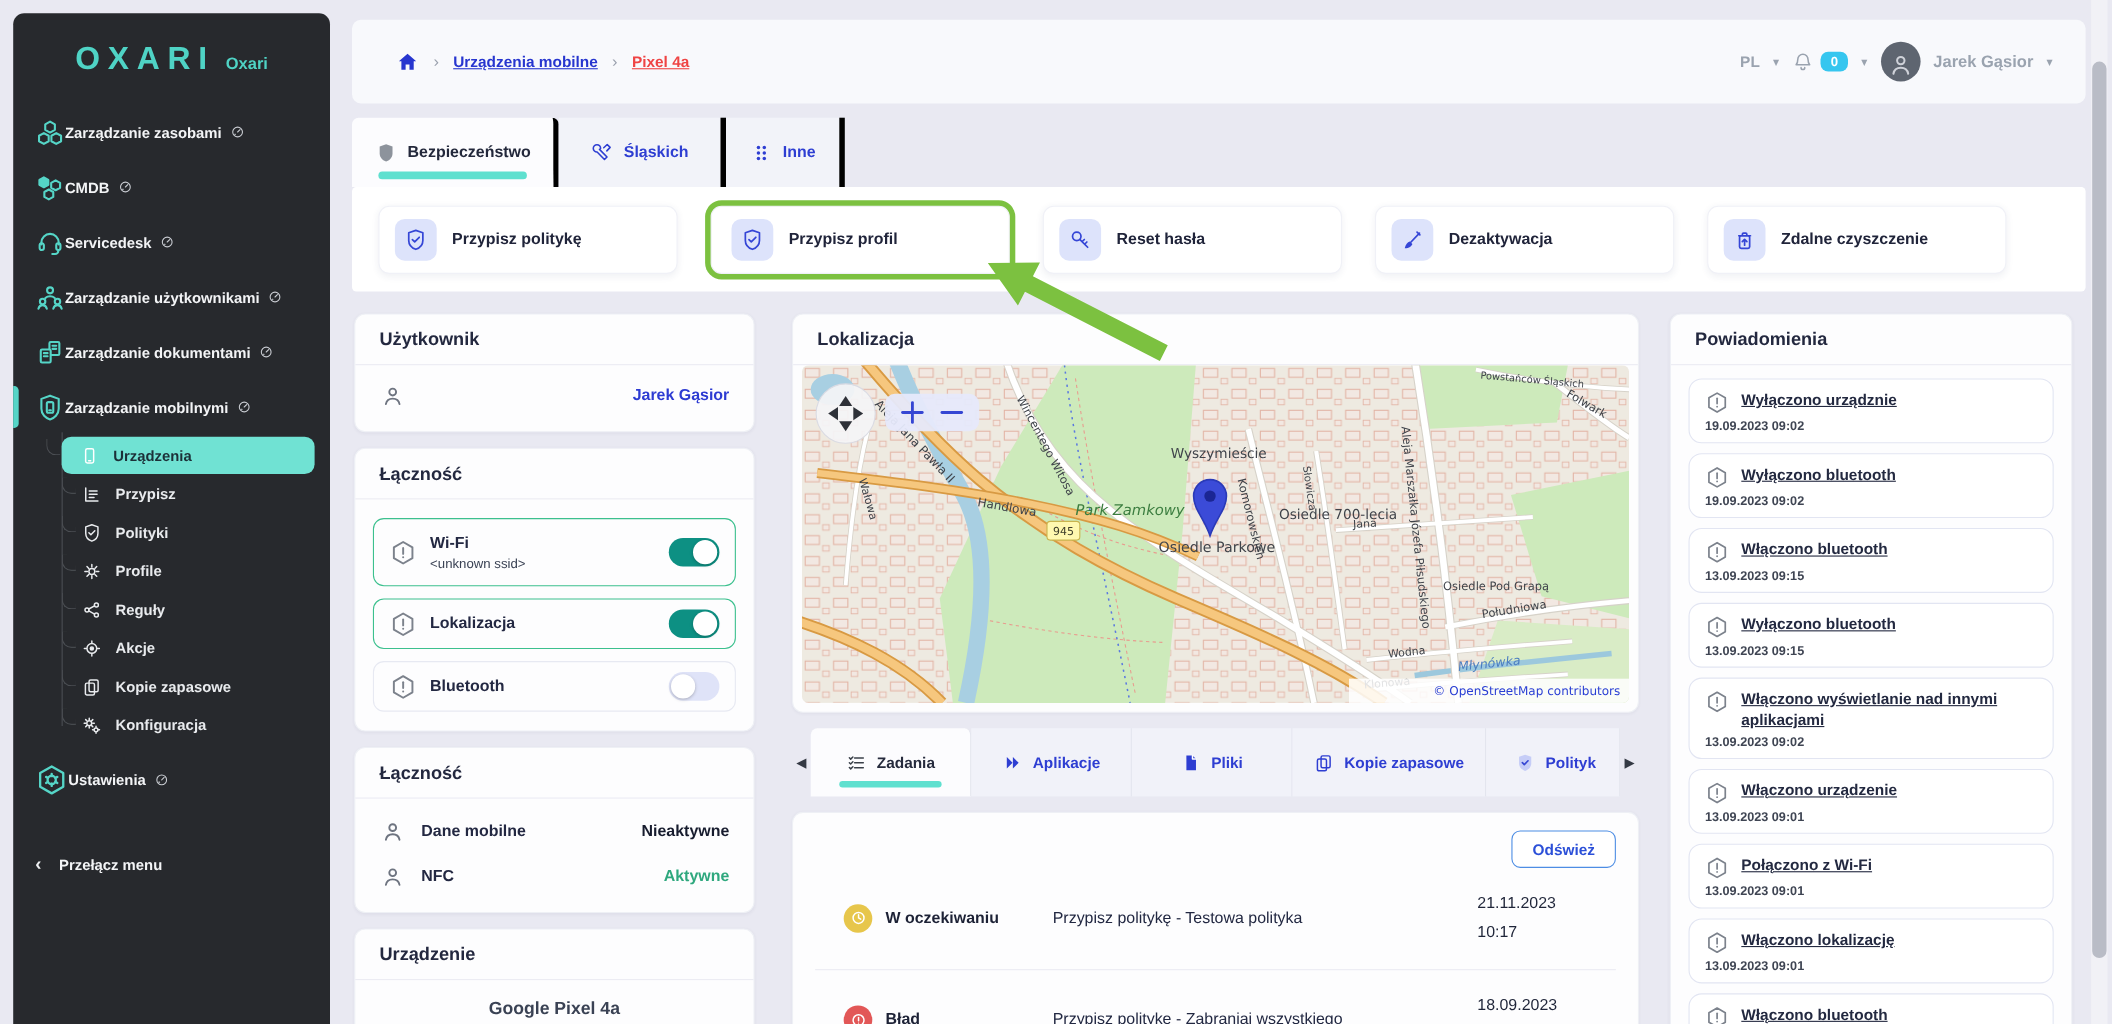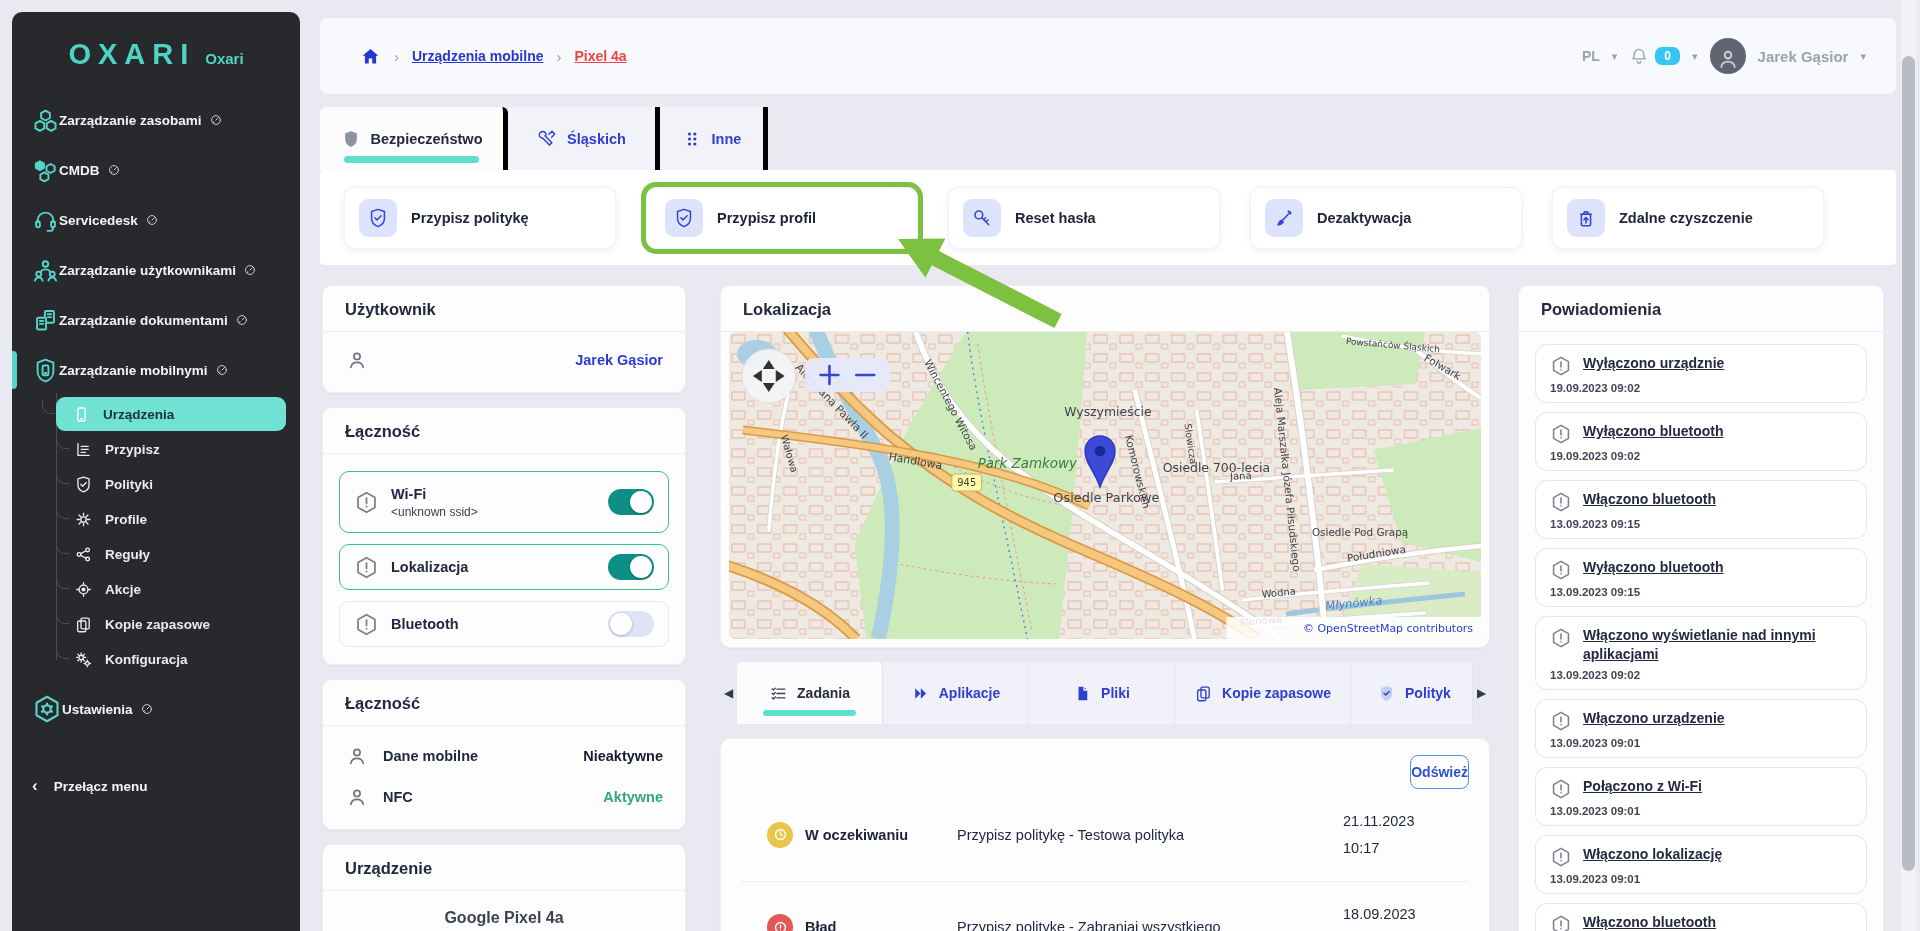--- a/index.html
+++ b/index.html
@@ -116,21 +116,21 @@
   .detail-tabs{display:flex;align-items:center;height:62px;}
   .dt-scroll{width:17px;text-align:center;color:#343944;font-size:12px;cursor:pointer;flex:none;}
   .dtab{height:62px;display:flex;align-items:center;justify-content:center;gap:9px;font-size:14px;font-weight:700;
         background:#f1f2f9;color:#2e3ed2;border-right:1px solid #e3e5ee;cursor:pointer;position:relative;flex:none;}
   .dtab .tic{width:19px;height:19px;}
   .dtab.active{background:#fcfcfe;color:#262b3d;border-radius:6px 6px 0 0;}
   .dtab.active::after{content:"";position:absolute;left:26px;right:26px;bottom:8px;height:6px;border-radius:4px;background:#5fe0cf;}
 
   .tasks-card{height:400px;padding:16px 20px 0;display:flex;flex-direction:column;}
   .refresh-btn{align-self:flex-end;border:1.5px solid #4d8de4;color:#2c50d8;background:#fff;border-radius:8px;
-               font-size:14px;font-weight:700;padding:8px 0;cursor:pointer;font-family:inherit;}
+               font-size:14px;font-weight:700;padding:8px 18px;cursor:pointer;font-family:inherit;}
   .task-row{display:grid;grid-template-columns:190px 1fr 120px;align-items:center;
             padding:19px 6px 19px 26px;border-bottom:1px solid #ececf3;cursor:pointer;}
   .st{width:26px;height:26px;border-radius:50%;display:inline-grid;place-items:center;margin-right:12px;flex:none;vertical-align:middle;}
   .st svg{width:17px;height:17px;stroke:#fff;fill:none;stroke-width:1.9;stroke-linecap:round;stroke-linejoin:round;}
   .st.pending{background:#e7c64b;}
   .st.error{background:#e25757;}
   .st-cell{display:flex;align-items:center;font-size:14.5px;font-weight:700;color:#1d2236;}
   .task-desc{font-size:14.5px;color:#222842;}
   .task-date{font-size:14.5px;color:#1f2539;line-height:1.85;}
 

